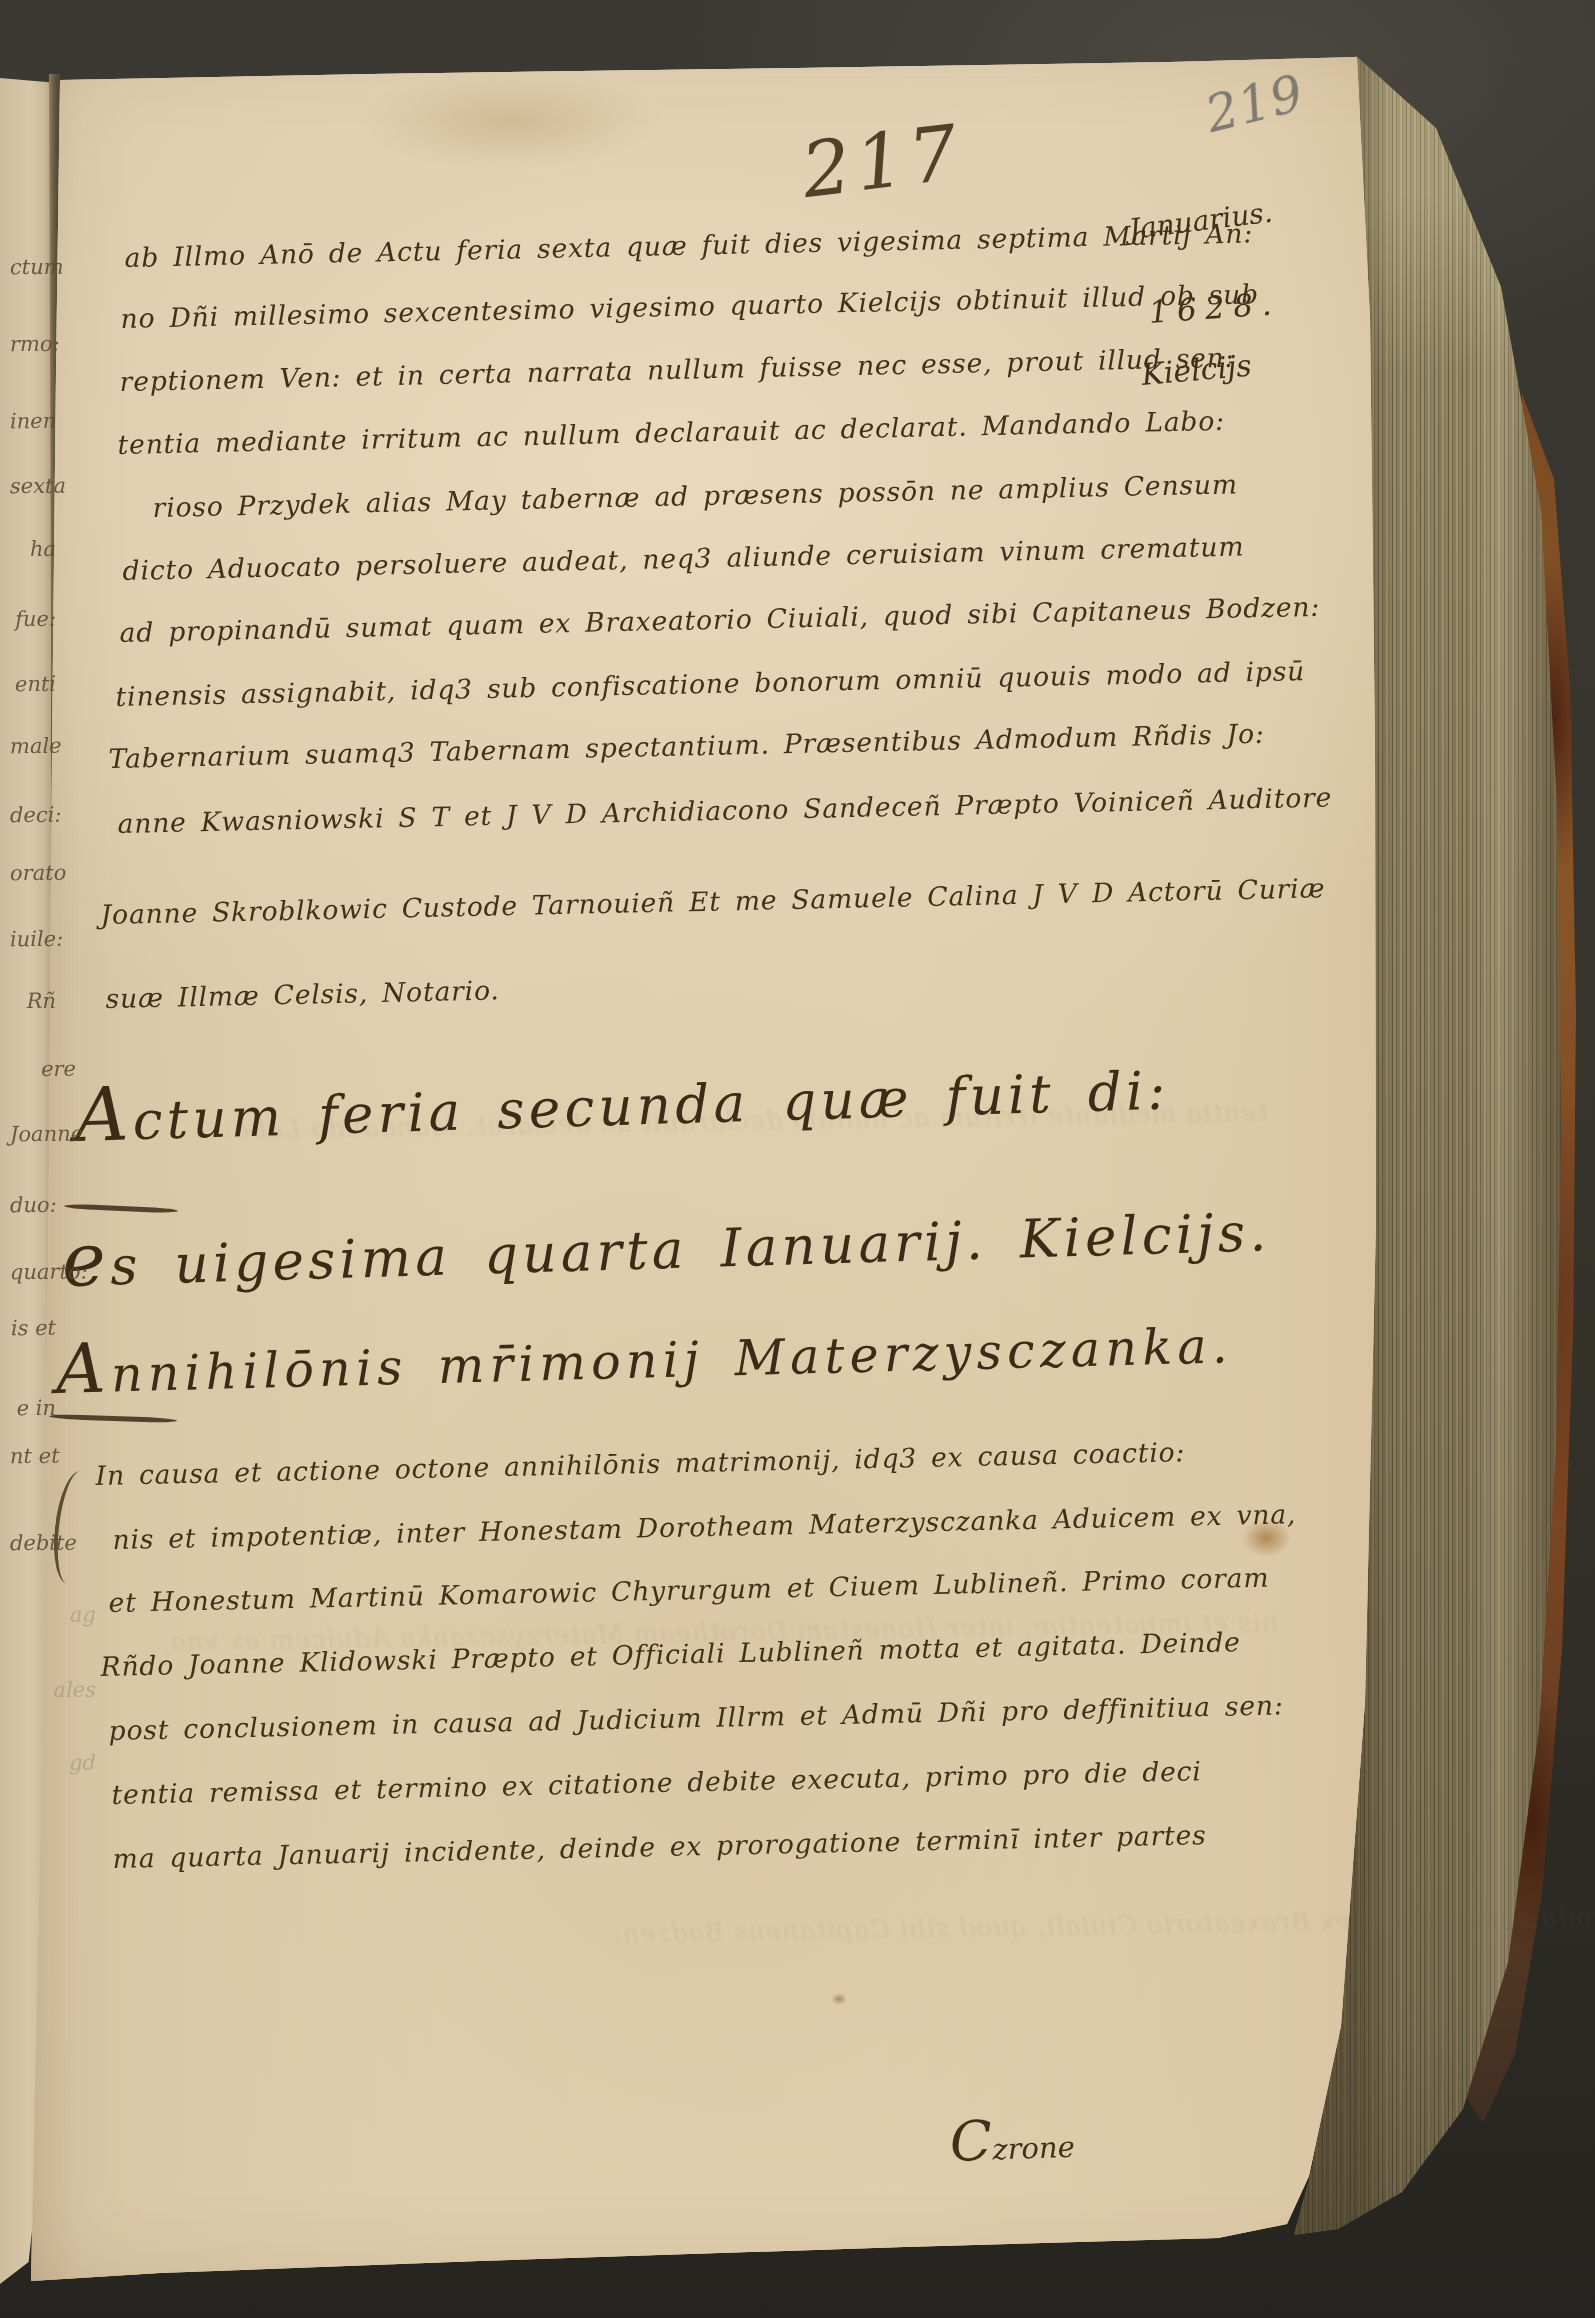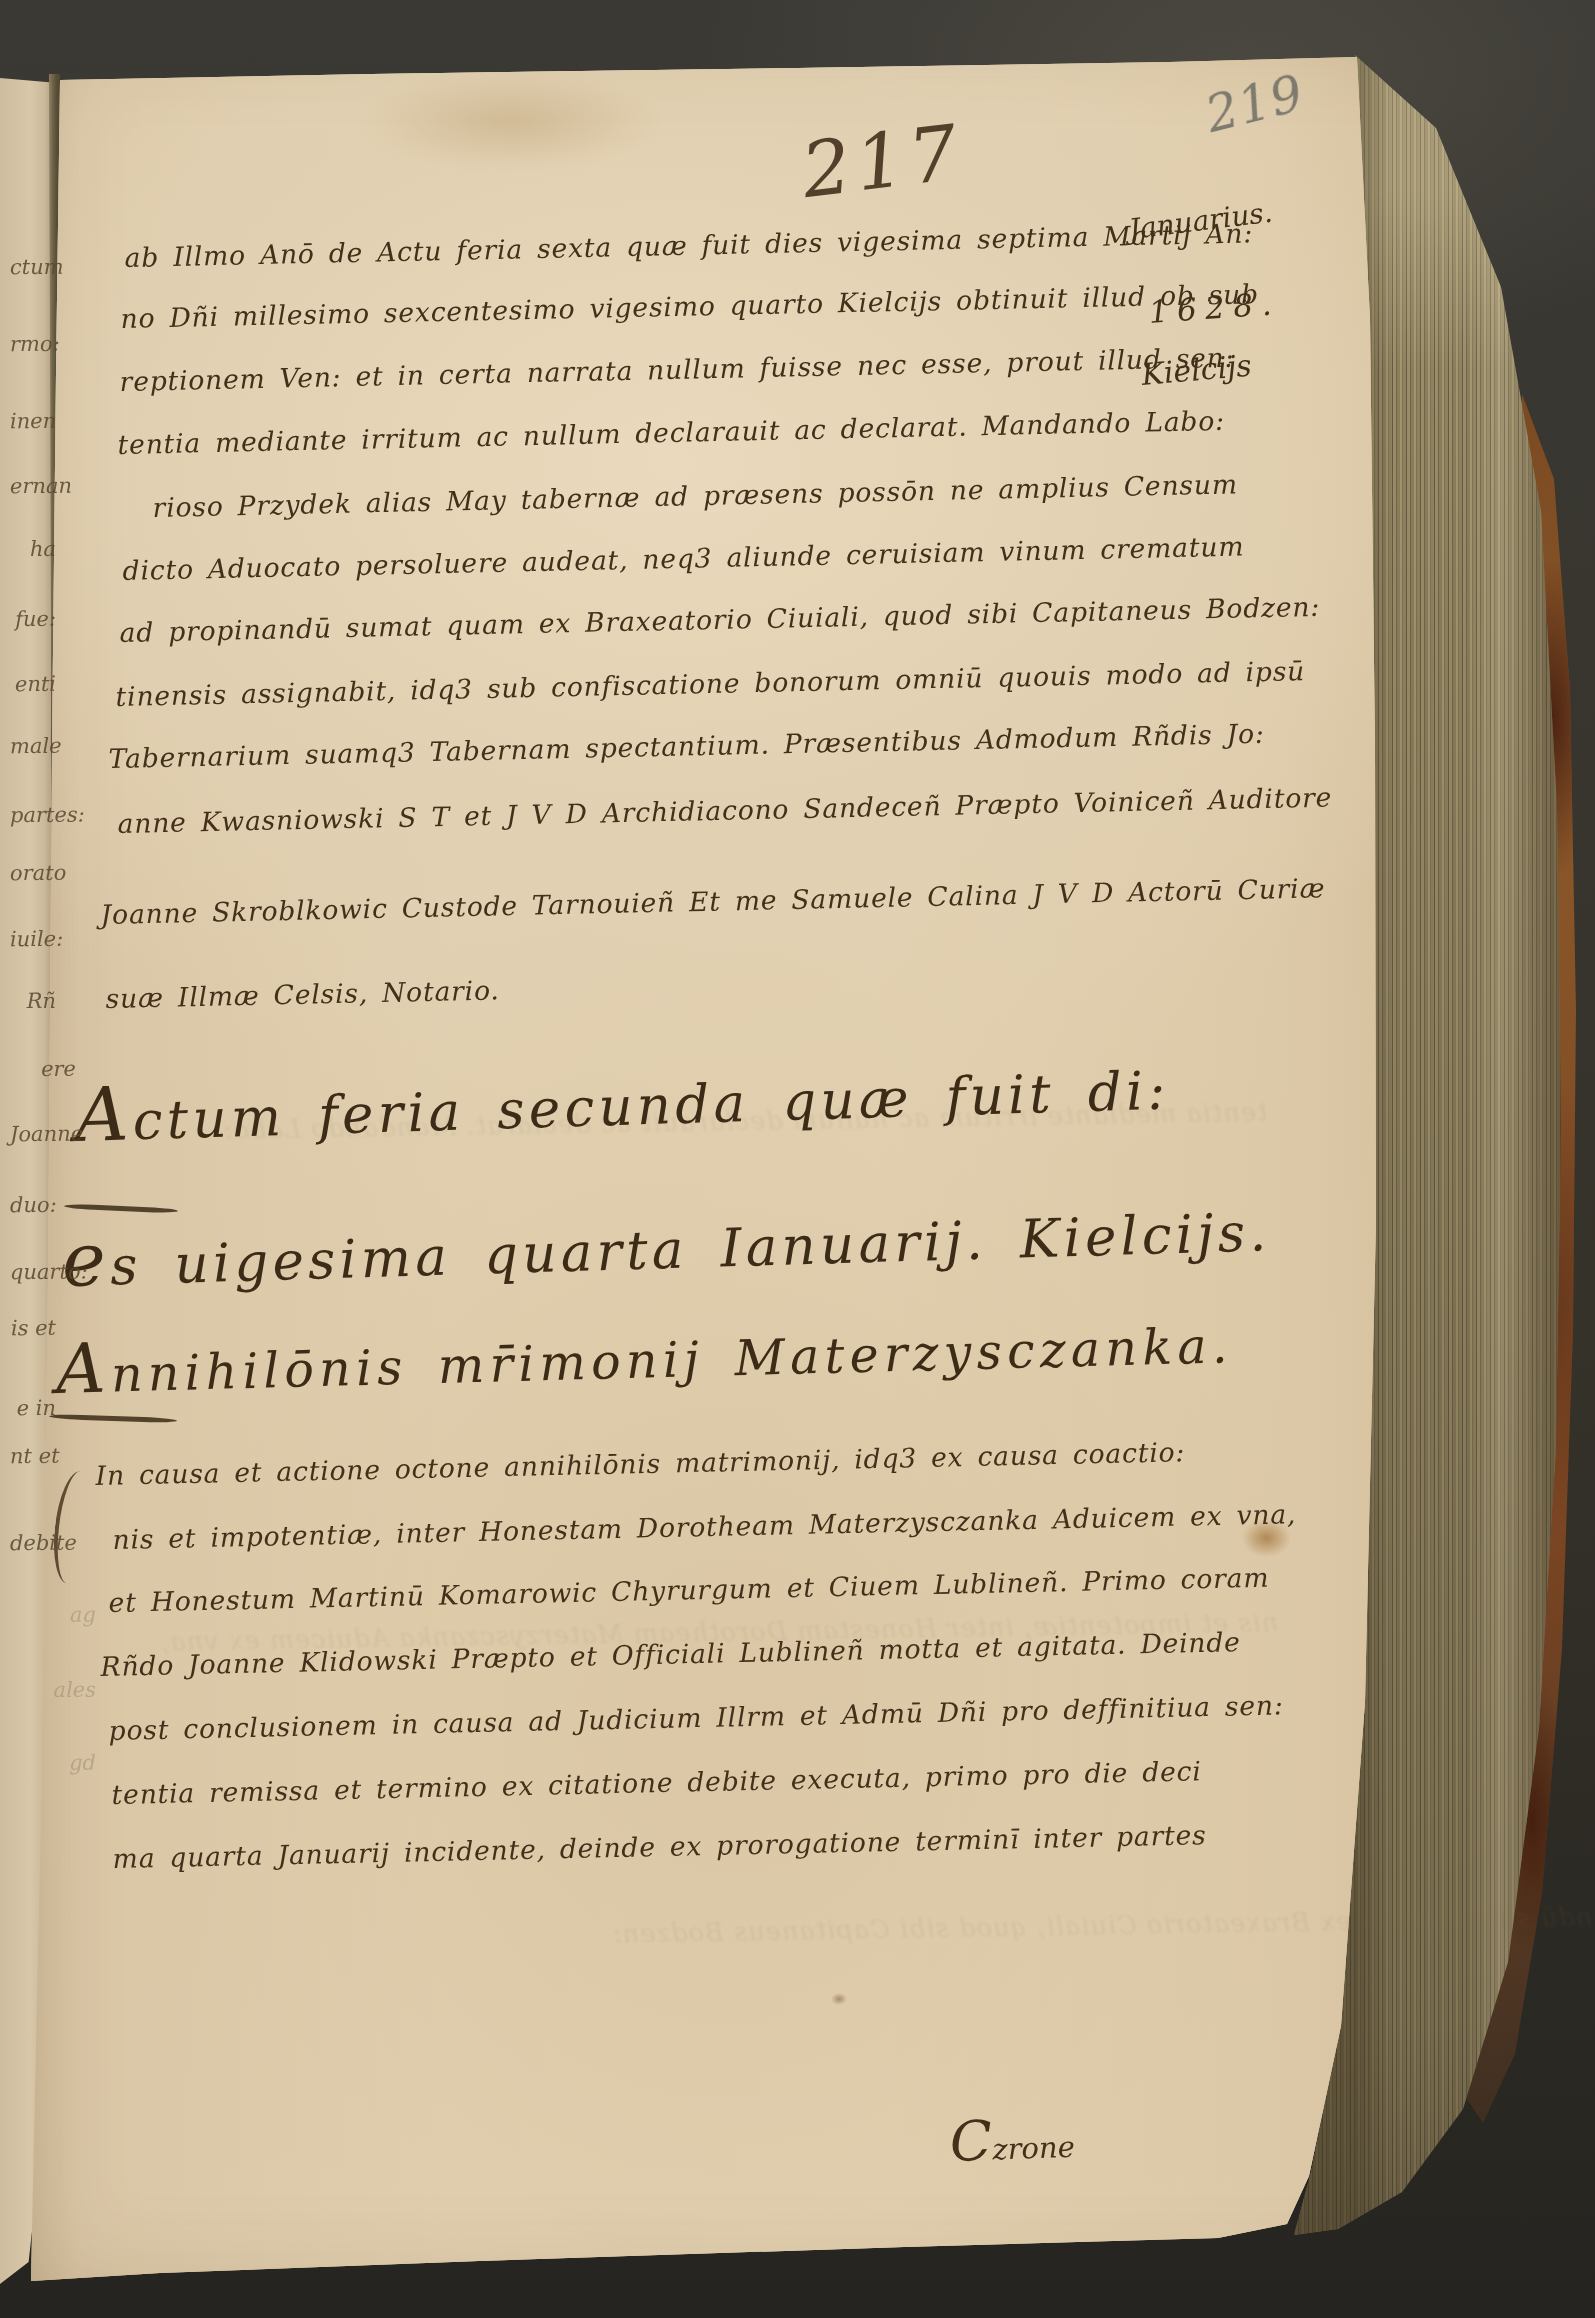--- a/index.html
+++ b/index.html
@@ -164,26 +164,26 @@
       <span class="ms b" style="left: 112px; top: 1779px;">tentia remissa et termino ex citatione debite executa, primo pro die deci</span>
       <span class="ms b" style="left: 113px; top: 1843px;">ma quarta Januarij incidente, deinde ex prorogatione terminī inter partes</span>
     </div>
 
   <span class="ms catch">Czrone</span>
 
   <div id="frags">
       <span class="frag" style="top: 242px;">ctum</span>
       <span class="frag" style="top: 319px;">rmo:</span>
       <span class="frag" style="top: 396px;">inen</span>
-      <span class="frag" style="top: 461px;">ernan</span>
+      <span class="frag" style="top: 461px;">sexta</span>
       <span class="frag" style="top: 524px;">ha</span>
       <span class="frag" style="top: 594px;">fue:</span>
       <span class="frag" style="top: 659px;">enti</span>
       <span class="frag" style="top: 721px;">male</span>
-      <span class="frag" style="top: 790px;">partes:</span>
+      <span class="frag" style="top: 790px;">deci:</span>
       <span class="frag" style="top: 848px;">orato</span>
       <span class="frag" style="top: 914px;">iuile:</span>
       <span class="frag" style="top: 976px;">Rñ</span>
       <span class="frag" style="top: 1044px; padding-left: 20px;">ere</span>
       <span class="frag" style="top: 1109px;">Joanne</span>
       <span class="frag" style="top: 1180px;">duo:</span>
       <span class="frag" style="top: 1247px;">quarto:</span>
       <span class="frag" style="top: 1303px;">is et</span>
       <span class="frag" style="top: 1383px;">e in</span>
       <span class="frag" style="top: 1431px;">nt et</span>

